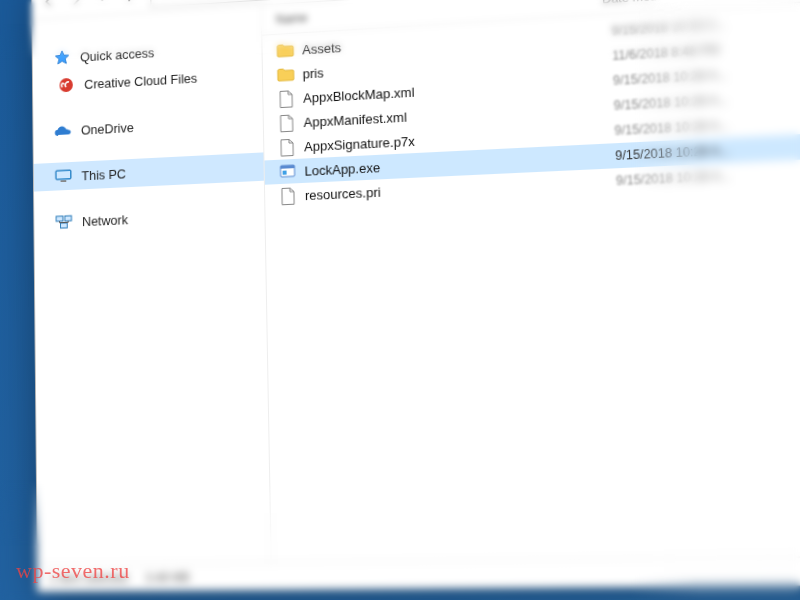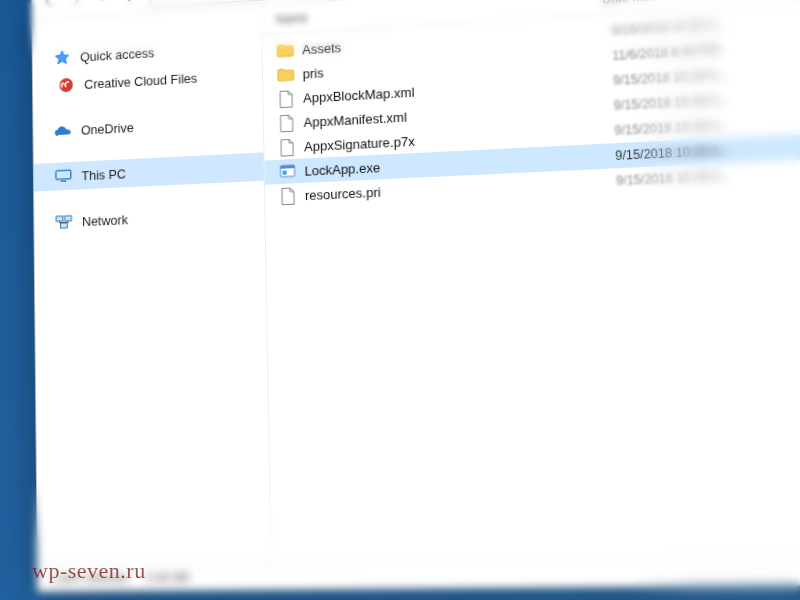--- a/index.html
+++ b/index.html
@@ -108,25 +108,25 @@
       height:26px;
       border-top:1px solid #e6e6e6;
       display:flex; align-items:center;
       gap:18px;
       padding:0 12px;
       color:#555;
       font-size:12px;
     }
     .watermark {
       position:absolute;
-      left: 32px; bottom: 16px;
+      left: 16px; bottom: 16px;
       font-family: Georgia, "Times New Roman", serif;
       font-size: 22px;
       letter-spacing: .5px;
-      color:#7f1d1d;
+      color:#ef4444;
       opacity:.78;
       pointer-events:none;
       z-index: 50;
     }
     .tilt-blur-bottom {
       position:absolute;
       left:0; right:0; bottom:0; height:120px;
       pointer-events:none;
       backdrop-filter: blur(4px);
       -webkit-mask-image: linear-gradient(to bottom, transparent 0%, black 55%, black 100%);

